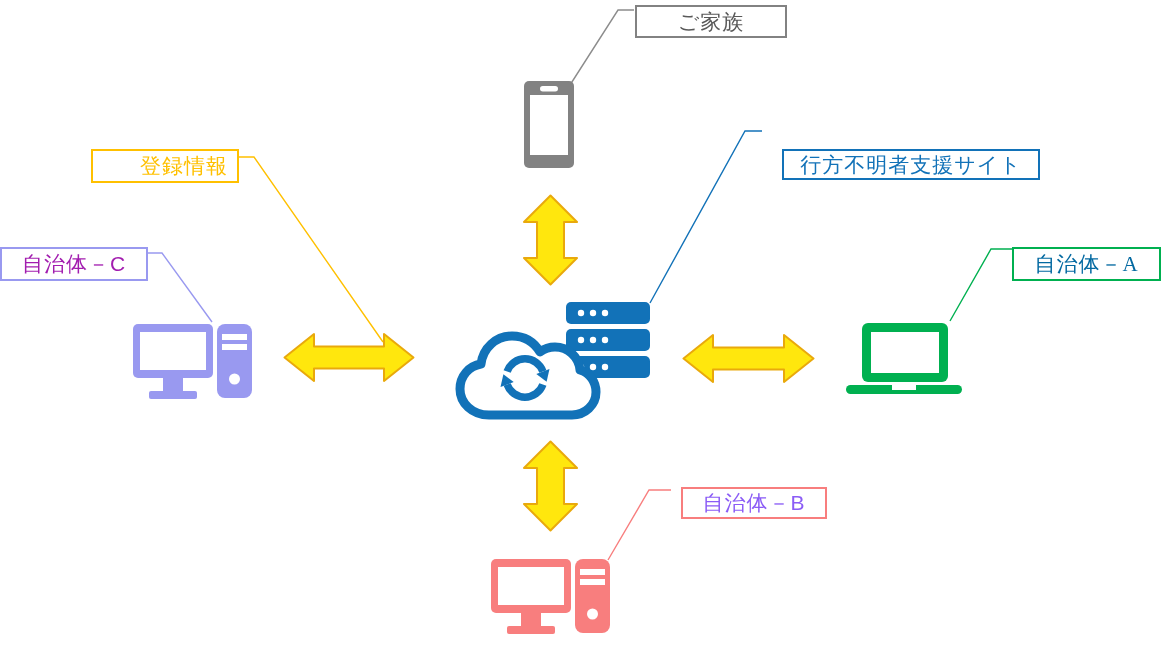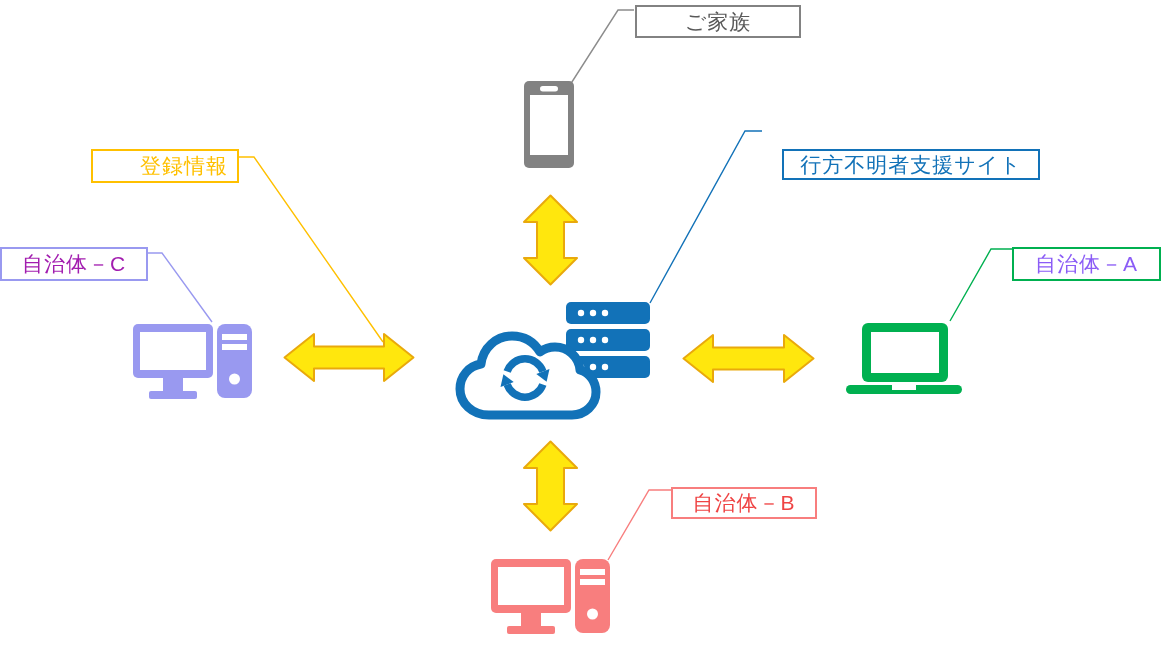--- a/index.html
+++ b/index.html
@@ -17,22 +17,22 @@
     box-sizing:border-box;
     background:#ffffff;
     border:2px solid;
     font-size:21px;
     letter-spacing:1px;
     white-space:nowrap;
   }
   .label-family{border-color:#828282;color:#595959;}
   .label-site{border-color:#1272B8;color:#1272B8;}
   .label-reg{border-color:#FFC000;color:#FFC000;padding-left:38px;}
-  .label-muni-a{border-color:#00B050;color:#8b5cf6;}
-  .label-muni-b{border-color:#F87E7E;color:#ef4444;}
+  .label-muni-a{border-color:#00B050;color:#0369a1;font-family:Liberation Serif, serif;}
+  .label-muni-b{border-color:#F87E7E;color:#8b5cf6;margin-left:10px;}
   .label-muni-c{border-color:#9999F0;color:#a21caf;}
   svg{display:block;}
 </style>
 </head>
 <body>
 
 <div id="canvas">
 
   <svg class="abs" style="left:0;top:0;" width="1161" height="655" viewBox="0 0 1161 655" fill="none" stroke-width="1.4">
     <polyline points="570,85 618,10 634,10" stroke="#8C8C8C"></polyline>
@@ -123,21 +123,21 @@
       <rect x="84" y="2" width="35" height="74" rx="8"></rect>
     </g>
     <g fill="#ffffff">
       <rect x="7" y="10" width="66" height="38"></rect>
       <rect x="89" y="12" width="25" height="6"></rect>
       <rect x="89" y="22" width="25" height="6"></rect>
       <circle cx="101.5" cy="57" r="5.5"></circle>
     </g>
   </svg>
 
-  <div class="label-box label-family" style="left:635px;top:5px;width:166px;height:33px;">ご家族</div>
+  <div class="label-box label-family" style="left:635px;top:5px;width:152px;height:33px;">ご家族</div>
 
   <div class="label-box label-site" style="left:782px;top:125px;width:258px;height:31px;margin-top:24px;">行方不明者支援サイト</div>
 
   <div class="label-box label-reg" style="left:91px;top:149px;width:148px;height:34px;">登録情報</div>
 
   <div class="label-box label-muni-c" style="left:0px;top:247px;width:148px;height:34px;">自治体－C</div>
 
   <div class="label-box label-muni-a" style="left:1012px;top:247px;width:149px;height:34px;">自治体－A</div>
 
   <div class="label-box label-muni-b" style="left:671px;top:487px;width:146px;height:32px;">自治体－B</div>

